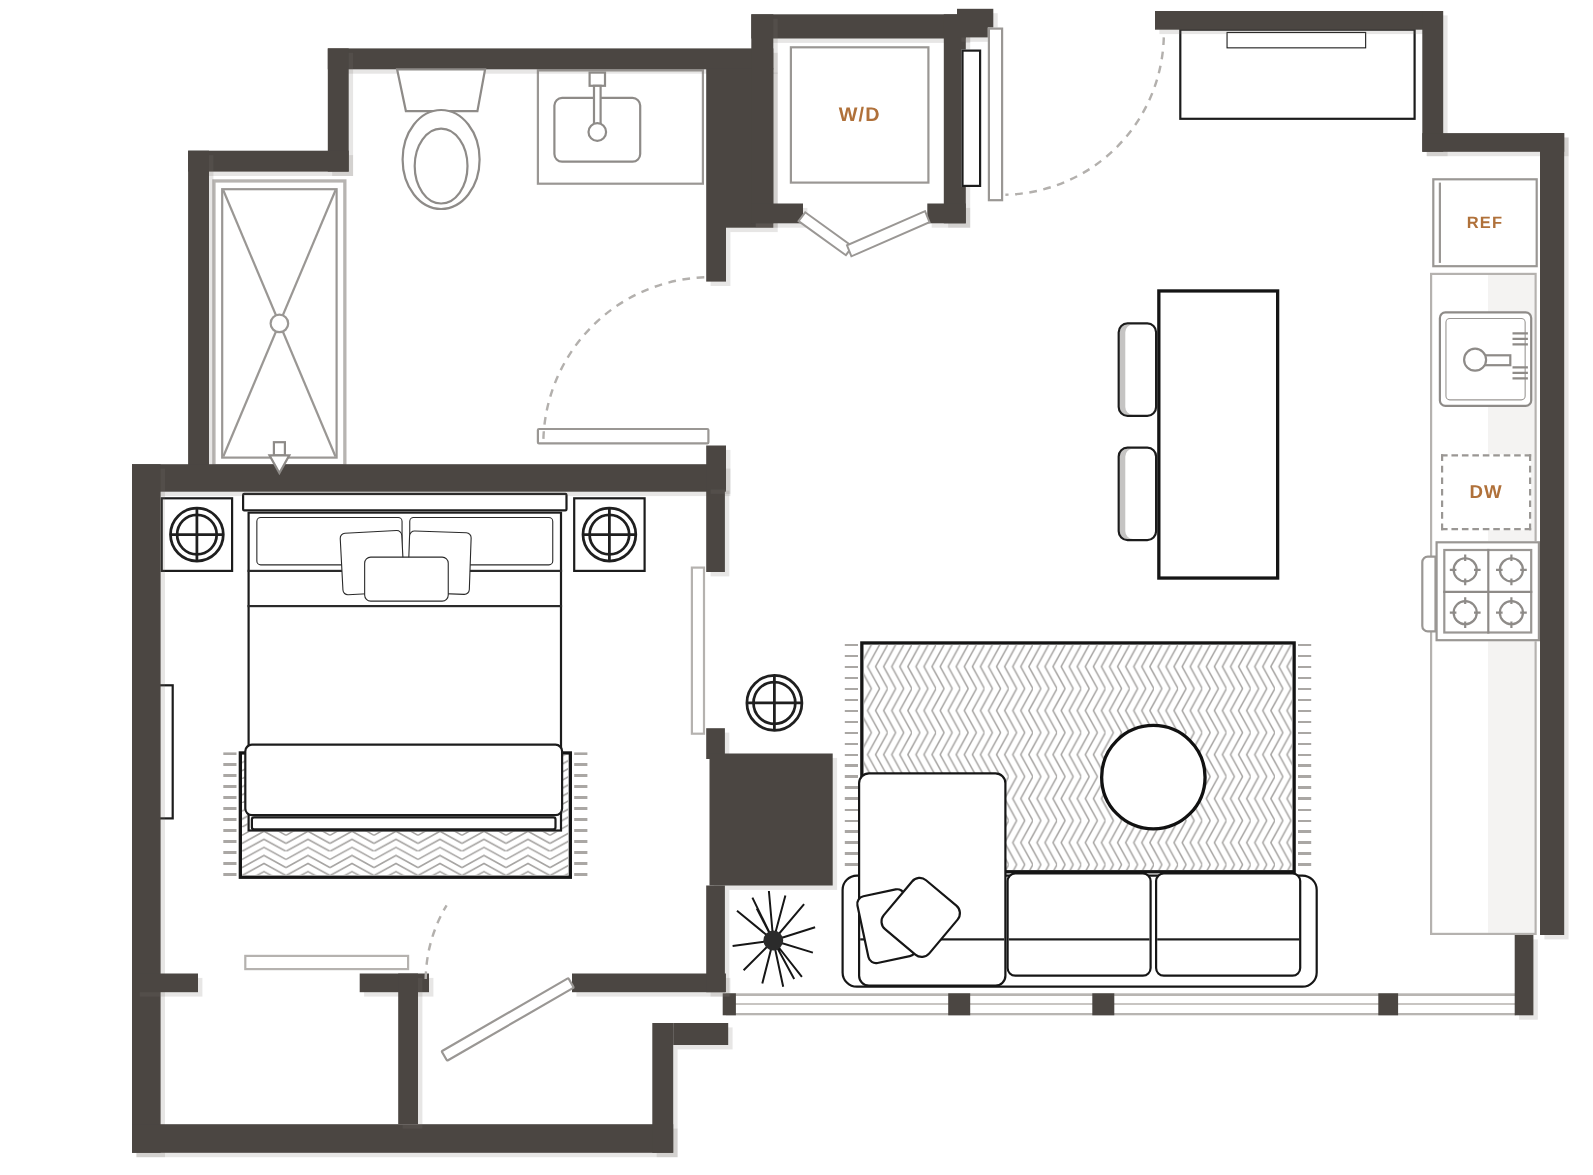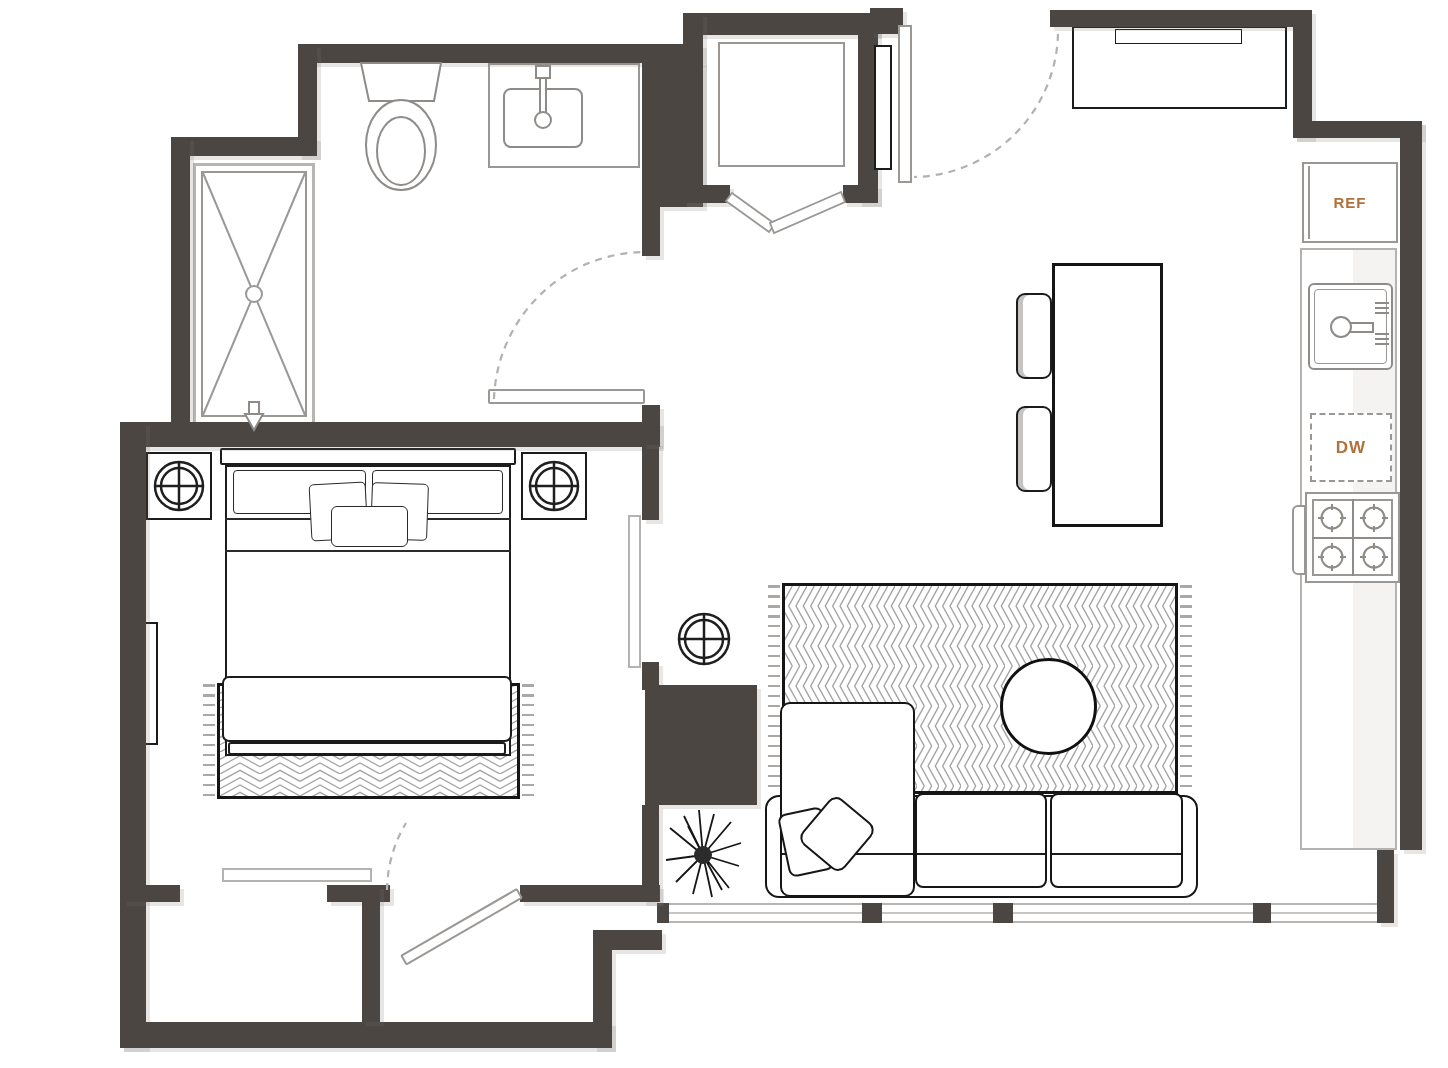--- a/index.html
+++ b/index.html
@@ -54,20 +54,21 @@
   </div>
   <div class="fringe" style="left:768px;top:585px;width:12px;height:207px;"></div>
   <div class="fringe" style="left:1180px;top:585px;width:12px;height:207px;"></div>
 
   <div class="box z1" style="left:193px;top:163px;width:122px;height:262px;border:3px solid #b7b4b1;"></div>
   <div class="box z2" style="left:201px;top:171px;width:106px;height:246px;border:2px solid #9a9794;"></div>
   <div class="box z1 gb" style="left:488px;top:63px;width:152px;height:105px;"></div>
   <div class="box z2" style="left:503px;top:88px;width:80px;height:60px;border:2px solid #8e8b88;border-radius:8px;"></div>
 
   <div class="box z2 gb" style="left:718px;top:42px;width:127px;height:125px;"></div>
+  <div class="lbl" style="left:718px;top:42px;width:127px;height:125px;font-size:18px;">W/D</div>
 
   <div class="box z6 b2" style="left:874px;top:45px;width:18px;height:125px;"></div>
   <div class="box z6 gb" style="left:898px;top:25px;width:14px;height:158px;"></div>
   <div class="box z2" style="left:1072px;top:26px;width:215px;height:83px;border:2.5px solid #1c1c1c;"></div>
   <div class="box z3" style="left:1115px;top:29px;width:127px;height:15px;border:1.5px solid #1c1c1c;"></div>
 
   <div class="box z1" style="left:1300px;top:248px;width:97px;height:602px;border:2px solid #b5b2af;background:linear-gradient(90deg,#fff 55%,#f4f3f2 55%);"></div>
   <div class="box z2 gb" style="left:1302px;top:162px;width:96px;height:81px;"></div>
   <div class="el z3" style="left:1308px;top:166px;width:2px;height:73px;background:#9a9794;"></div>
   <div class="lbl" style="left:1302px;top:162px;width:96px;height:81px;font-size:15px;">REF</div>

